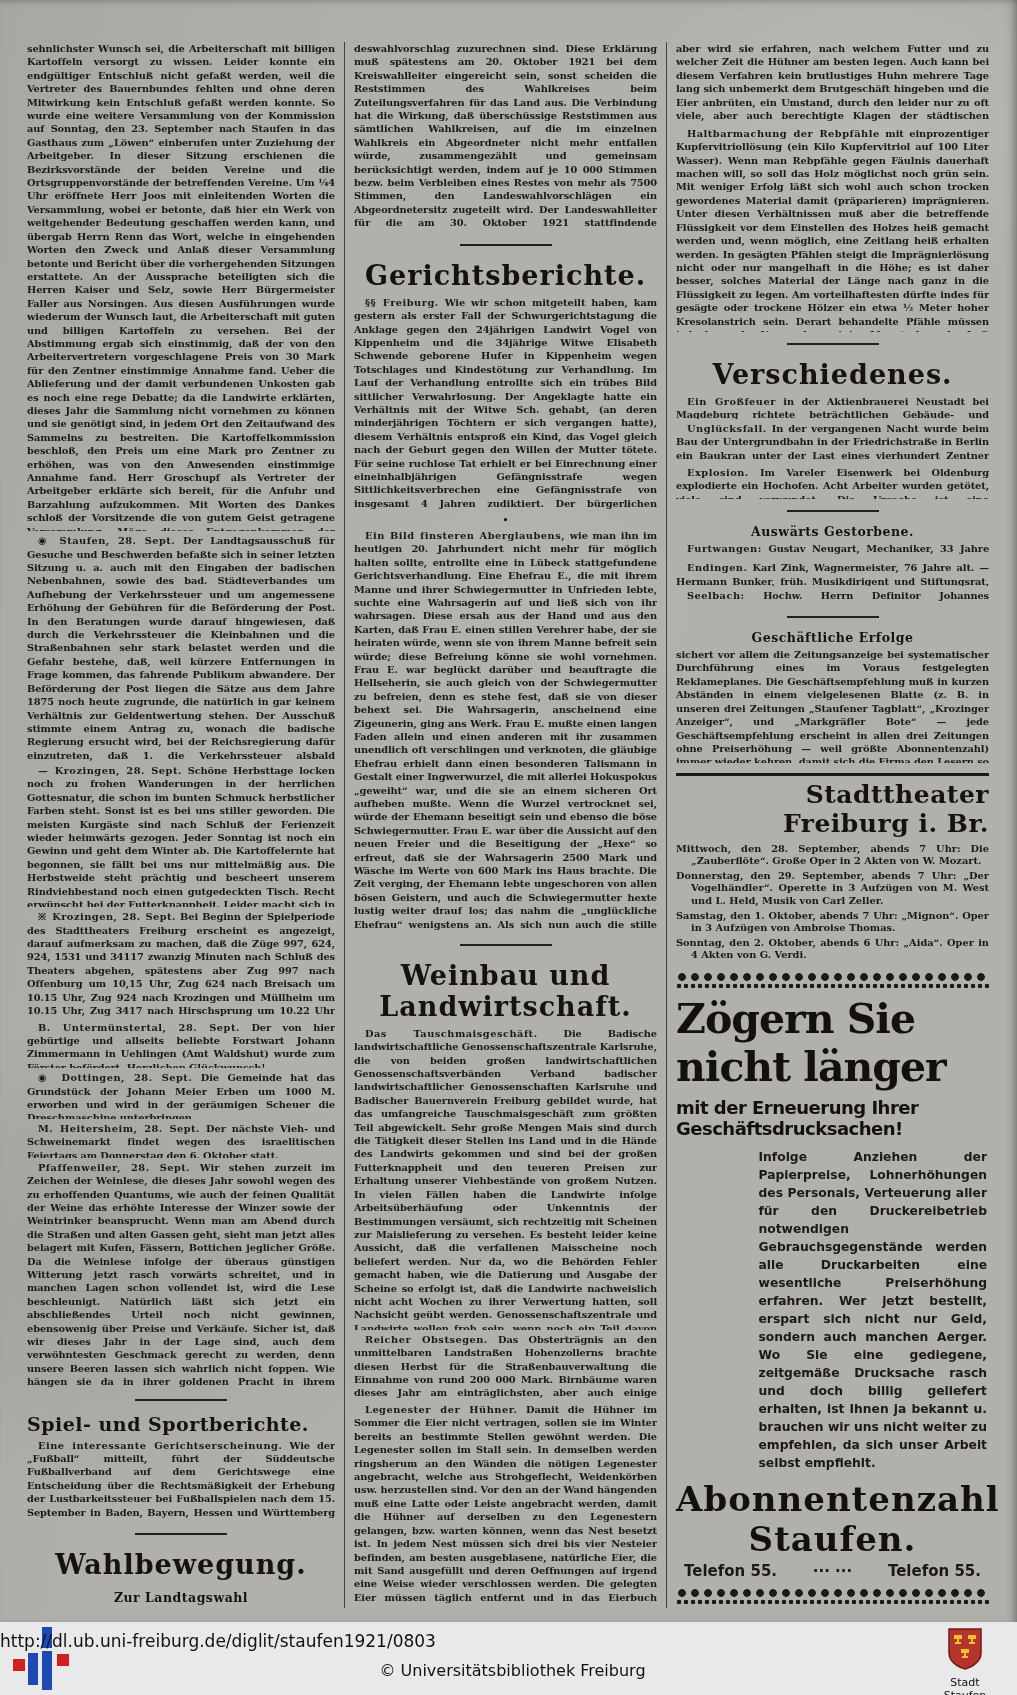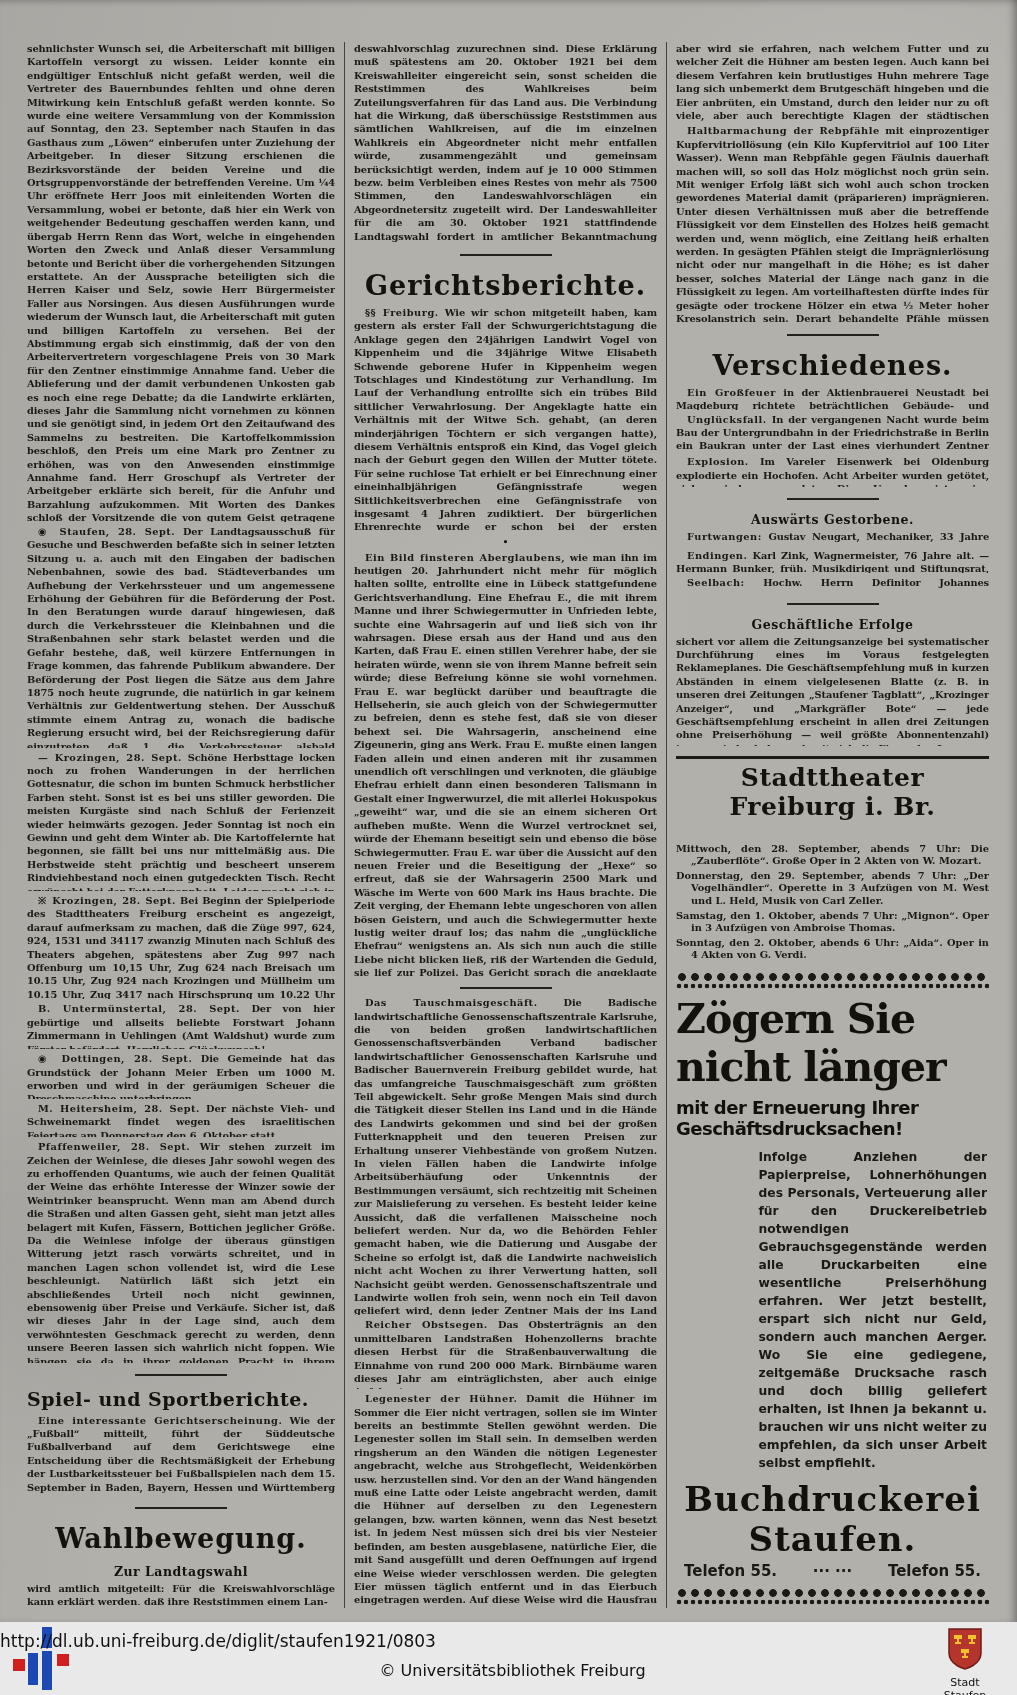--- a/index.html
+++ b/index.html
@@ -26,21 +26,21 @@
   .np-para.cont{text-indent:0;}
   .lead{letter-spacing:0.5px;}
   .np-h1{font-size:27px;font-weight:bold;text-align:center;color:#16130e;margin:7px 0 5px;letter-spacing:1px;flex-shrink:0;}
   .np-h2{font-size:19px;font-weight:bold;text-align:left;color:#16130e;margin:5px 0 4px;letter-spacing:0.5px;flex-shrink:0;}
   .np-h3{font-size:12.5px;font-weight:bold;text-align:center;color:#16130e;margin:5px 0 3px;letter-spacing:0.5px;flex-shrink:0;}
   .np-rule{width:92px;border-top:2px solid #24211b;margin:8px auto 7px;flex-shrink:0;}
   .np-dot{text-align:center;font-size:11px;color:#16130e;margin:2px 0;flex-shrink:0;}
 
   
   .theater{flex-shrink:0;border-top:3px solid #1d1a14;padding-top:3px;margin-top:7px;}
-  .theater-title{font-size:25px;font-weight:bold;text-align:center;color:#16130e;margin:1px 0 22px;letter-spacing:0.5px;}
+  .theater-title{font-size:25px;font-weight:bold;text-align:right;color:#16130e;margin:1px 0 5px;letter-spacing:0.5px;}
   .theater-item{font-size:9.8px;font-weight:bold;line-height:12.6px;color:#1c1913;margin:0 0 2px;padding-left:15px;text-indent:-15px;text-align:justify;}
 
   
   .lace{flex-shrink:0;height:16px;margin:9px 0 3px;
     background:
       radial-gradient(circle at 6px 4px, #1d1a14 3.5px, transparent 4.2px) 0 0/13px 9px repeat-x,
       radial-gradient(circle at 3px 3px, #1d1a14 2px, transparent 2.6px) 0 10px/7px 6px repeat-x;}
   .ad-title{font-size:41px;font-weight:bold;text-align:left;color:#14110c;letter-spacing:-1px;margin:3px 0 6px;flex-shrink:0;}
   .ad-sub{font-size:18px;font-weight:bold;font-family:"DejaVu Sans",sans-serif;color:#14110c;letter-spacing:-0.5px;margin:0 0 9px;flex-shrink:0;}
   .ad-body{font-family:"DejaVu Sans",sans-serif;font-weight:bold;font-size:12.3px;line-height:18px;color:#1c1913;width:73%;margin:0 2px 7px auto;text-align:justify;flex-shrink:0;}
@@ -74,30 +74,30 @@
         <p class="np-para"><span class="lead">B. Untermünstertal, 28. Sept.</span> <span>Der von hier gebürtige und allseits beliebte Forstwart Johann Zimmermann in Uehlingen (Amt Waldshut) wurde zum Förster befördert. Herzlichen Glückwunsch!</span></p>
         <p class="np-para"><span class="lead">◉ Dottingen, 28. Sept.</span> <span>Die Gemeinde hat das Grundstück der Johann Meier Erben um 1000 M. erworben und wird in der geräumigen Scheuer die Dreschmaschine unterbringen.</span></p>
         <p class="np-para"><span class="lead">M. Heitersheim, 28. Sept.</span> <span>Der nächste Vieh- und Schweinemarkt findet wegen des israelitischen Feiertags am Donnerstag den 6. Oktober statt.</span></p>
         <p class="np-para"><span class="lead">Pfaffenweiler, 28. Sept.</span> <span>Wir stehen zurzeit im Zeichen der Weinlese, die dieses Jahr sowohl wegen des zu erhoffenden Quantums, wie auch der feinen Qualität der Weine das erhöhte Interesse der Winzer sowie der Weintrinker beansprucht. Wenn man am Abend durch die Straßen und alten Gassen geht, sieht man jetzt alles belagert mit Kufen, Fässern, Bottichen jeglicher Größe. Da die Weinlese infolge der überaus günstigen Witterung jetzt rasch vorwärts schreitet, und in manchen Lagen schon vollendet ist, wird die Lese beschleunigt. Natürlich läßt sich jetzt ein abschließendes Urteil noch nicht gewinnen, ebensowenig über Preise und Verkäufe. Sicher ist, daß wir dieses Jahr in der Lage sind, auch dem verwöhntesten Geschmack gerecht zu werden, denn unsere Beeren lassen sich wahrlich nicht foppen. Wie hängen sie da in ihrer goldenen Pracht in ihrem rosaroten und tiefblauen Kolorit, sodaß jedem Naturfreund das Herz im Leibe lacht!</span></p>
         <div class="np-rule"></div>
         <div class="np-h2">Spiel- und Sportberichte.</div>
         <p class="np-para"><span class="lead">Eine interessante Gerichtserscheinung.</span> <span>Wie der „Fußball“ mitteilt, führt der Süddeutsche Fußballverband auf dem Gerichtswege eine Entscheidung über die Rechtsmäßigkeit der Erhebung der Lustbarkeitssteuer bei Fußballspielen nach dem 15. September in Baden, Bayern, Hessen und Württemberg herbei.</span></p>
         <div class="np-rule"></div>
         <div class="np-h1">Wahlbewegung.</div>
         <div class="np-h3">Zur Landtagswahl</div>
-        <p class="np-para cont"><span>wird amtlich mitgeteilt: Für die Kreiswahlvorschläge kann erklärt werden, daß ihre Reststimmen einem Lan-</span></p>
       </div>
     <div class="col col-2">
         <p class="np-para cont"><span>deswahlvorschlag zuzurechnen sind. Diese Erklärung muß spätestens am 20. Oktober 1921 bei dem Kreiswahlleiter eingereicht sein, sonst scheiden die Reststimmen des Wahlkreises beim Zuteilungsverfahren für das Land aus. Die Verbindung hat die Wirkung, daß überschüssige Reststimmen aus sämtlichen Wahlkreisen, auf die im einzelnen Wahlkreis ein Abgeordneter nicht mehr entfallen würde, zusammengezählt und gemeinsam berücksichtigt werden, indem auf je 10 000 Stimmen bezw. beim Verbleiben eines Restes von mehr als 7500 Stimmen, den Landeswahlvorschlägen ein Abgeordnetersitz zugeteilt wird. Der Landeswahlleiter für die am 30. Oktober 1921 stattfindende Landtagswahl fordert in amtlicher Bekanntmachung auf, Landeswahlvorschläge bis spätestens 14. Oktober einzureichen.</span></p>
         <div class="np-rule"></div>
         <div class="np-h1">Gerichtsberichte.</div>
         <p class="np-para"><span class="lead">§§ Freiburg.</span> <span>Wie wir schon mitgeteilt haben, kam gestern als erster Fall der Schwurgerichtstagung die Anklage gegen den 24jährigen Landwirt Vogel von Kippenheim und die 34jährige Witwe Elisabeth Schwende geborene Hufer in Kippenheim wegen Totschlages und Kindestötung zur Verhandlung. Im Lauf der Verhandlung entrollte sich ein trübes Bild sittlicher Verwahrlosung. Der Angeklagte hatte ein Verhältnis mit der Witwe Sch. gehabt, (an deren minderjährigen Töchtern er sich vergangen hatte), diesem Verhältnis entsproß ein Kind, das Vogel gleich nach der Geburt gegen den Willen der Mutter tötete. Für seine ruchlose Tat erhielt er bei Einrechnung einer eineinhalbjährigen Gefängnisstrafe wegen Sittlichkeitsverbrechen eine Gefängnisstrafe von insgesamt 4 Jahren zudiktiert. Der bürgerlichen Ehrenrechte wurde er schon bei der ersten Verhandlung auf die Dauer von 5 Jahren für verlustig erklärt. Die Witwe Schwende wurde freigesprochen.</span></p>
         <div class="np-dot">•</div>
         <p class="np-para"><span class="lead">Ein Bild finsteren Aberglaubens,</span> <span>wie man ihn im heutigen 20. Jahrhundert nicht mehr für möglich halten sollte, entrollte eine in Lübeck stattgefundene Gerichtsverhandlung. Eine Ehefrau E., die mit ihrem Manne und ihrer Schwiegermutter in Unfrieden lebte, suchte eine Wahrsagerin auf und ließ sich von ihr wahrsagen. Diese ersah aus der Hand und aus den Karten, daß Frau E. einen stillen Verehrer habe, der sie heiraten würde, wenn sie von ihrem Manne befreit sein würde; diese Befreiung könne sie wohl vornehmen. Frau E. war beglückt darüber und beauftragte die Hellseherin, sie auch gleich von der Schwiegermutter zu befreien, denn es stehe fest, daß sie von dieser behext sei. Die Wahrsagerin, anscheinend eine Zigeunerin, ging ans Werk. Frau E. mußte einen langen Faden allein und einen anderen mit ihr zusammen unendlich oft verschlingen und verknoten, die gläubige Ehefrau erhielt dann einen besonderen Talismann in Gestalt einer Ingwerwurzel, die mit allerlei Hokuspokus „geweiht“ war, und die sie an einem sicheren Ort aufheben mußte. Wenn die Wurzel vertrocknet sei, würde der Ehemann beseitigt sein und ebenso die böse Schwiegermutter. Frau E. war über die Aussicht auf den neuen Freier und die Beseitigung der „Hexe“ so erfreut, daß sie der Wahrsagerin 2500 Mark und Wäsche im Werte von 600 Mark ins Haus brachte. Die Zeit verging, der Ehemann lebte ungeschoren von allen bösen Geistern, und auch die Schwiegermutter hexte lustig weiter drauf los; das nahm die „unglückliche Ehefrau“ wenigstens an. Als sich nun auch die stille Liebe nicht blicken ließ, riß der Wartenden die Geduld, sie lief zur Polizei. Das Gericht sprach die angeklagte Wahrsagerin frei, da Frau E. ihr Geld und Wäsche freiwillig ins Haus gebracht hatte. Die Wäsche erhielt die Frau wieder, das Geld hatte die Hellseherin verbraucht.</span></p>
         <div class="np-rule"></div>
+        <div class="np-h1">Weinbau und Landwirtschaft.</div>
         <p class="np-para"><span class="lead">Das Tauschmaisgeschäft.</span> <span>Die Badische landwirtschaftliche Genossenschaftszentrale Karlsruhe, die von beiden großen landwirtschaftlichen Genossenschaftsverbänden Verband badischer landwirtschaftlicher Genossenschaften Karlsruhe und Badischer Bauernverein Freiburg gebildet wurde, hat das umfangreiche Tauschmaisgeschäft zum größten Teil abgewickelt. Sehr große Mengen Mais sind durch die Tätigkeit dieser Stellen ins Land und in die Hände des Landwirts gekommen und sind bei der großen Futterknappheit und den teueren Preisen zur Erhaltung unserer Viehbestände von großem Nutzen. In vielen Fällen haben die Landwirte infolge Arbeitsüberhäufung oder Unkenntnis der Bestimmungen versäumt, sich rechtzeitig mit Scheinen zur Maislieferung zu versehen. Es besteht leider keine Aussicht, daß die verfallenen Maisscheine noch beliefert werden. Nur da, wo die Behörden Fehler gemacht haben, wie die Datierung und Ausgabe der Scheine so erfolgt ist, daß die Landwirte nachweislich nicht acht Wochen zu ihrer Verwertung hatten, soll Nachsicht geübt werden. Genossenschaftszentrale und Landwirte wollen froh sein, wenn noch ein Teil davon geliefert wird, denn jeder Zentner Mais der ins Land und zur Verfütterung kommt, erleichtert dem Landwirt die Durchhaltung seiner Viehbestände und trägt zu einer besseren Ernährung unseres Volkes bei.</span></p>
         <p class="np-para"><span class="lead">Reicher Obstsegen.</span> <span>Das Obsterträgnis an den unmittelbaren Landstraßen Hohenzollerns brachte diesen Herbst für die Straßenbauverwaltung die Einnahme von rund 200 000 Mark. Birnbäume waren dieses Jahr am einträglichsten, aber auch einige Apfelsorten.</span></p>
         <p class="np-para"><span class="lead">Legenester der Hühner.</span> <span>Damit die Hühner im Sommer die Eier nicht vertragen, sollen sie im Winter bereits an bestimmte Stellen gewöhnt werden. Die Legenester sollen im Stall sein. In demselben werden ringsherum an den Wänden die nötigen Legenester angebracht, welche aus Strohgeflecht, Weidenkörben usw. herzustellen sind. Vor den an der Wand hängenden muß eine Latte oder Leiste angebracht werden, damit die Hühner auf derselben zu den Legenestern gelangen, bzw. warten können, wenn das Nest besetzt ist. In jedem Nest müssen sich drei bis vier Nesteier befinden, am besten ausgeblasene, natürliche Eier, die mit Sand ausgefüllt und deren Oeffnungen auf irgend eine Weise wieder verschlossen werden. Die gelegten Eier müssen täglich entfernt und in das Eierbuch eingetragen werden. Auf diese Weise wird die Hausfrau immer genau über das Eierlegen ihrer Hühner unterrichtet sein, namentlich</span></p>
       </div>
     <div class="col col-3">
         <p class="np-para cont"><span>aber wird sie erfahren, nach welchem Futter und zu welcher Zeit die Hühner am besten legen. Auch kann bei diesem Verfahren kein brutlustiges Huhn mehrere Tage lang sich unbemerkt dem Brutgeschäft hingeben und die Eier anbrüten, ein Umstand, durch den leider nur zu oft viele, aber auch berechtigte Klagen der städtischen Hausfrauen über schlechte Eier entstehen. Die Nesteinlage ist öfters durch weiches Heu zu erneuern und mit persischem Insektenpulver und Kalkstaub zu bestreuen.</span></p>
         <p class="np-para"><span class="lead">Haltbarmachung der Rebpfähle</span> <span>mit einprozentiger Kupfervitriollösung (ein Kilo Kupfervitriol auf 100 Liter Wasser). Wenn man Rebpfähle gegen Fäulnis dauerhaft machen will, so soll das Holz möglichst noch grün sein. Mit weniger Erfolg läßt sich wohl auch schon trocken gewordenes Material damit (präparieren) imprägnieren. Unter diesen Verhältnissen muß aber die betreffende Flüssigkeit vor dem Einstellen des Holzes heiß gemacht werden und, wenn möglich, eine Zeitlang heiß erhalten werden. In gesägten Pfählen steigt die Imprägnierlösung nicht oder nur mangelhaft in die Höhe; es ist daher besser, solches Material der Länge nach ganz in die Flüssigkeit zu legen. Am vorteilhaftesten dürfte indes für gesägte oder trockene Hölzer ein etwa ½ Meter hoher Kresolanstrich sein. Derart behandelte Pfähle müssen jedoch vor der Verwendung einige Monate lang der Luft ausgesetzt werden, damit der Kresolgeruch verschwindet, welcher sich leicht den Trauben mitteilt. Das Aufsteigen der Kupfervitriollösung ist bei ungespritzten Pfählen ein rascheres als bei gespritzten und kann noch dadurch befördert werden indem man die Pfähle während des Imprägnierens der Sonnenwärme aussetzt. Schwache und besonders gespaltene Hölzer müssen zu diesem Zwecke oben stark gebündelt werden, damit sie sich in der Sonne nicht krumm ziehen.</span></p>
         <div class="np-rule"></div>
         <div class="np-h1">Verschiedenes.</div>
         <p class="np-para"><span class="lead">Ein Großfeuer</span> <span>in der Aktienbrauerei Neustadt bei Magdeburg richtete beträchtlichen Gebäude- und Sachschaden an.</span></p>
@@ -115,21 +115,21 @@
           <div class="theater-title">Stadttheater Freiburg i. Br.</div>
           <p class="theater-item">Mittwoch, den 28. September, abends 7 Uhr: Die „Zauberflöte“. Große Oper in 2 Akten von W. Mozart.</p>
           <p class="theater-item">Donnerstag, den 29. September, abends 7 Uhr: „Der Vogelhändler“. Operette in 3 Aufzügen von M. West und L. Held, Musik von Carl Zeller.</p>
           <p class="theater-item">Samstag, den 1. Oktober, abends 7 Uhr: „Mignon“. Oper in 3 Aufzügen von Ambroise Thomas.</p>
           <p class="theater-item">Sonntag, den 2. Oktober, abends 6 Uhr: „Aida“. Oper in 4 Akten von G. Verdi.</p>
         </div>
         <div class="lace"></div>
         <div class="ad-title">Zögern Sie nicht länger</div>
         <div class="ad-sub">mit der Erneuerung Ihrer Geschäftsdrucksachen!</div>
         <div class="ad-body">Infolge Anziehen der Papierpreise, Lohnerhöhungen des Personals, Verteuerung aller für den Druckereibetrieb notwendigen Gebrauchsgegenstände werden alle Druckarbeiten eine wesentliche Preiserhöhung erfahren. Wer jetzt bestellt, erspart sich nicht nur Geld, sondern auch manchen Aerger. Wo Sie eine gediegene, zeitgemäße Drucksache rasch und doch billig geliefert erhalten, ist Ihnen ja bekannt u. brauchen wir uns nicht weiter zu empfehlen, da sich unser Arbeit selbst empfiehlt.</div>
-        <div class="ad-firm">Buchdruckerei Staufen.</div>
+        <div class="ad-firm">Abonnentenzahl Staufen.</div>
         <div class="ad-tel">
           <span>Telefon 55.</span>
           <span>···      ···</span>
           <span>Telefon 55.</span>
         </div>
         <div class="lace"></div>
       </div>
   </div>
 </div>
 

